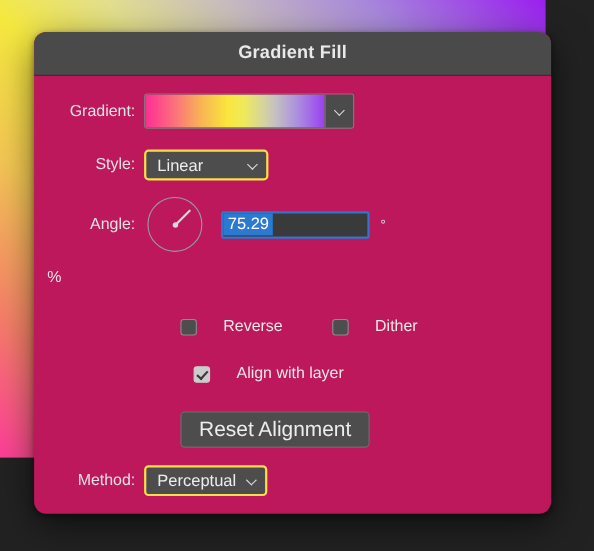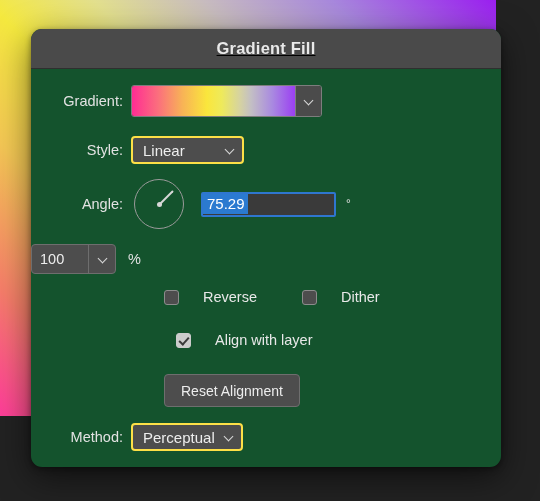--- a/index.html
+++ b/index.html
@@ -39,25 +39,24 @@
         #9b1ff0 100%);
   }
 
   
   #dialog {
     position: absolute;
     left: 31px;
     top: 29px;
     width: 470px;
     height: 438px;
-    background: #14532d;
+    background: #be185d;
     border-radius: 11px;
     box-shadow: 0 10px 34px rgba(0,0,0,0.55), 0 2px 6px rgba(0,0,0,0.4);
     overflow: hidden;
-    text-decoration: underline;
   }
 
   #titlebar {
     height: 39px;
     background: #4a4a4a;
     border-bottom: 1px solid #2f2f2f;
     display: flex;
     align-items: center;
     justify-content: center;
   }
@@ -314,21 +313,21 @@
   #reset-alignment-button {
     background: #4d4d4d;
     border: 1px solid #6e6e6e;
     border-radius: 4px;
     height: 31px;
     padding: 0 16px;
     display: flex;
     align-items: center;
     justify-content: center;
     color: #ededed;
-    font-size: 14px;
+    font-size: 19px;
   }
 
   
   #row-method { left: 0; top: 354px; }
   #method-popup { justify-content: flex-start; }
   #method-popup .chev { margin-left: 9px; }
 
   
   #action-buttons {
     position: absolute;
@@ -398,28 +397,20 @@
           <div id="angle-dial-needle"></div>
           <div id="angle-dial-hub"></div>
         </div>
         <div id="angle-input">
           <span id="angle-value">75.29</span>
         </div>
         <span id="degree-symbol">°</span>
       </div>
 
       <div class="row" id="row-scale">
-        <div id="scale-combo">
-          <div id="scale-value-box">
-            <span>100</span>
-          </div>
-          <div id="scale-stepper">
-            <span class="chev"></span>
-          </div>
-        </div>
         <span id="scale-percent">%</span>
       </div>
 
       <div class="row" id="row-checks">
         <div class="checkbox-item">
           <span class="cbox off"></span>
           <span class="cb-label">Reverse</span>
         </div>
         <div class="checkbox-item" style="margin-left:45px">
           <span class="cbox off"></span>

